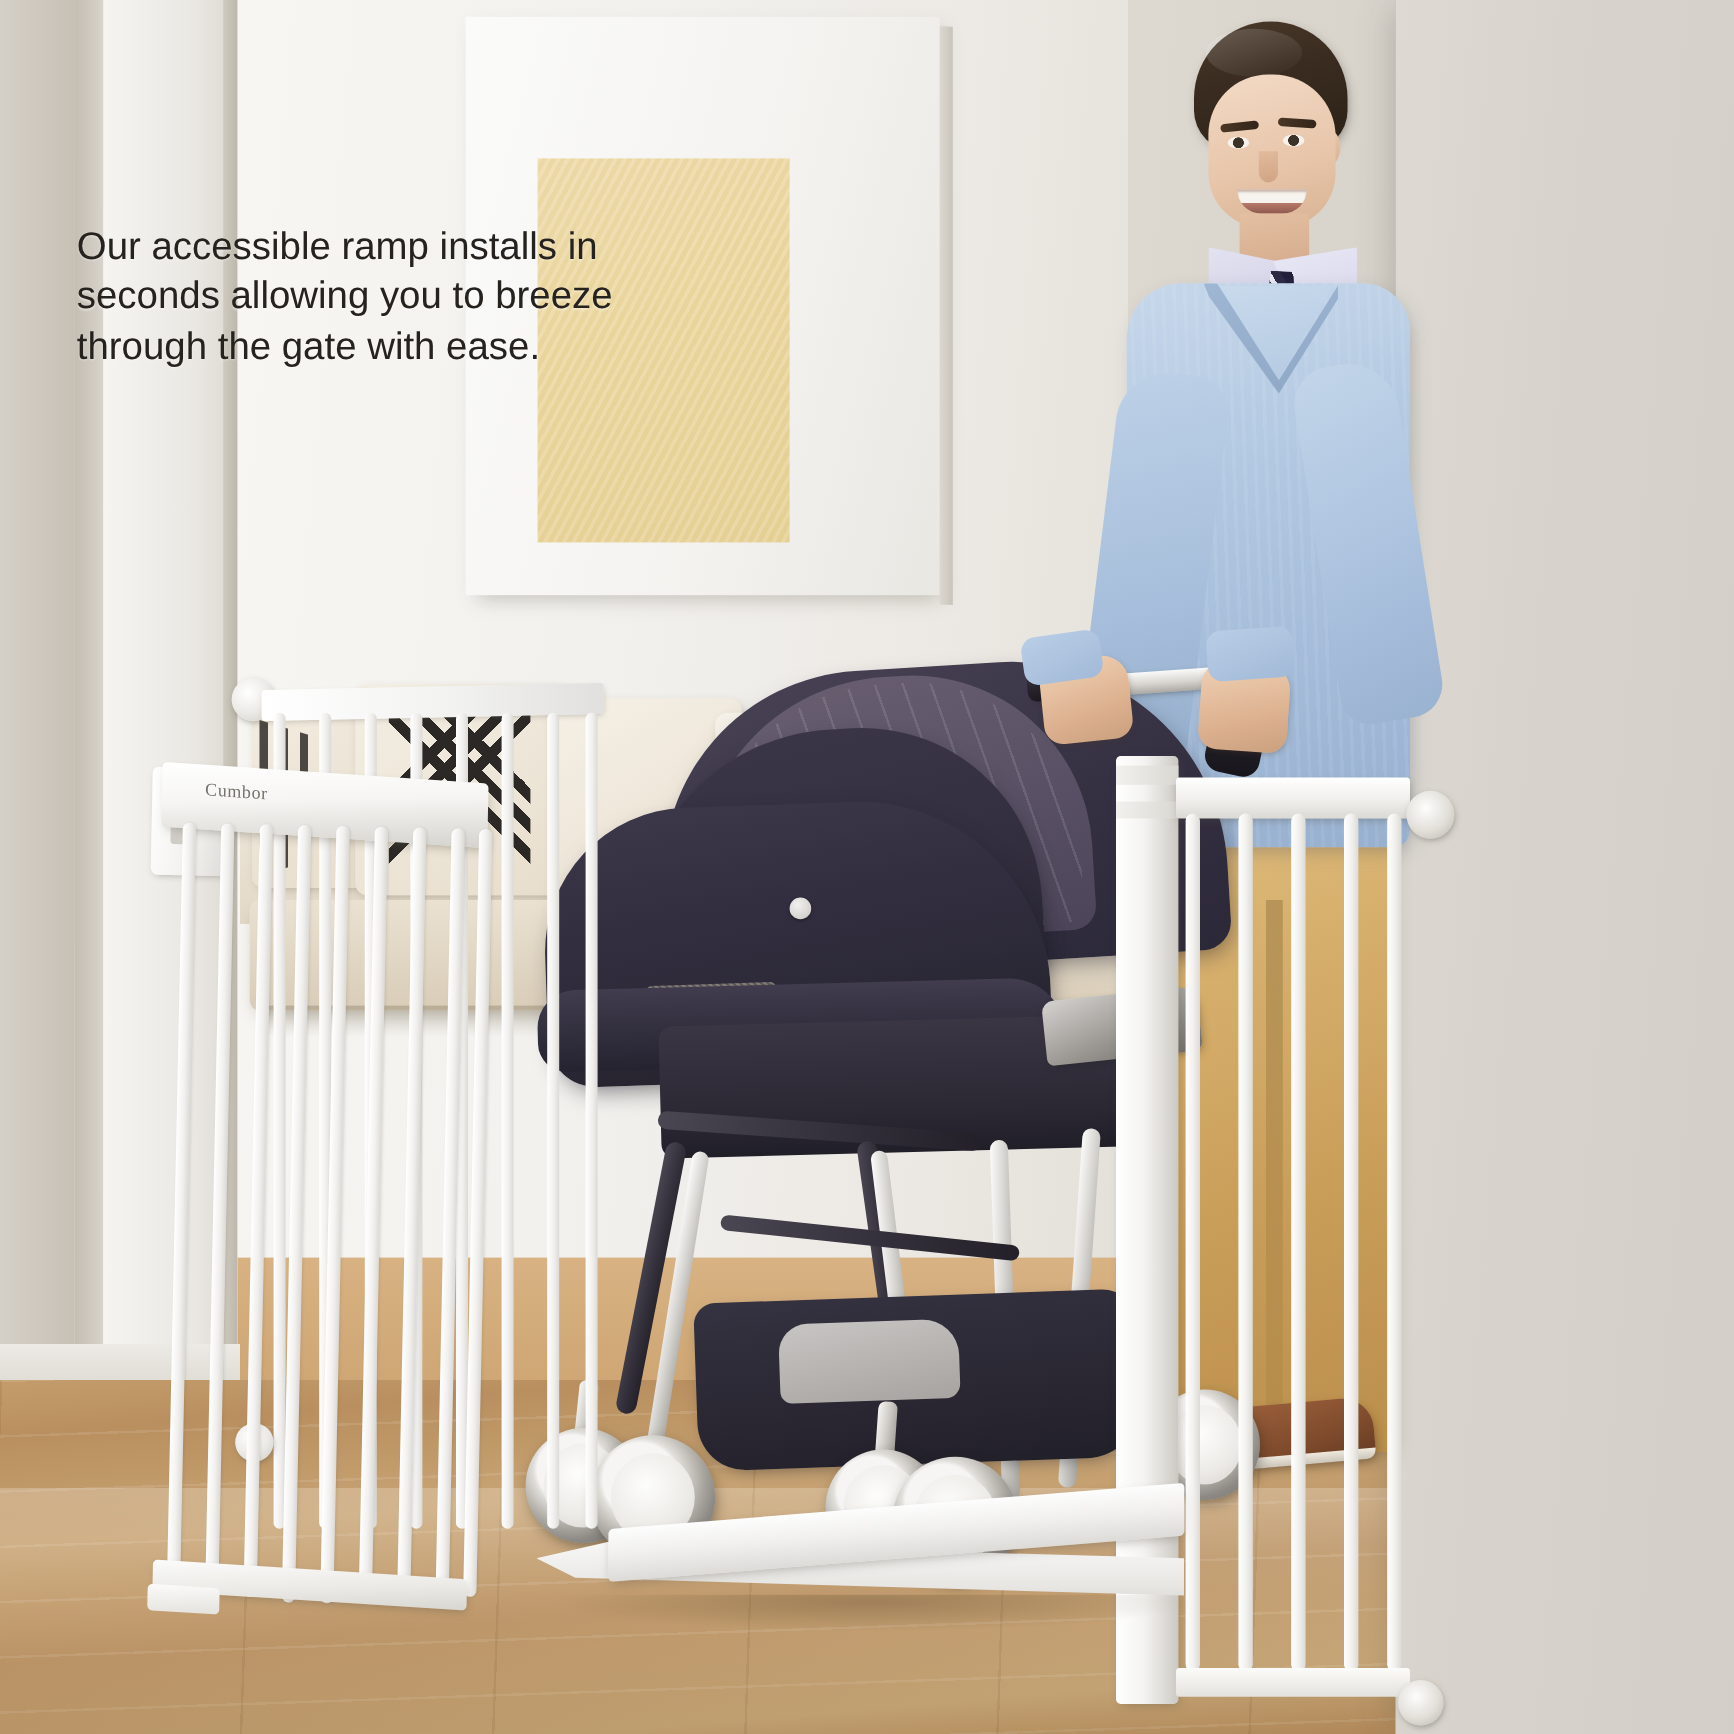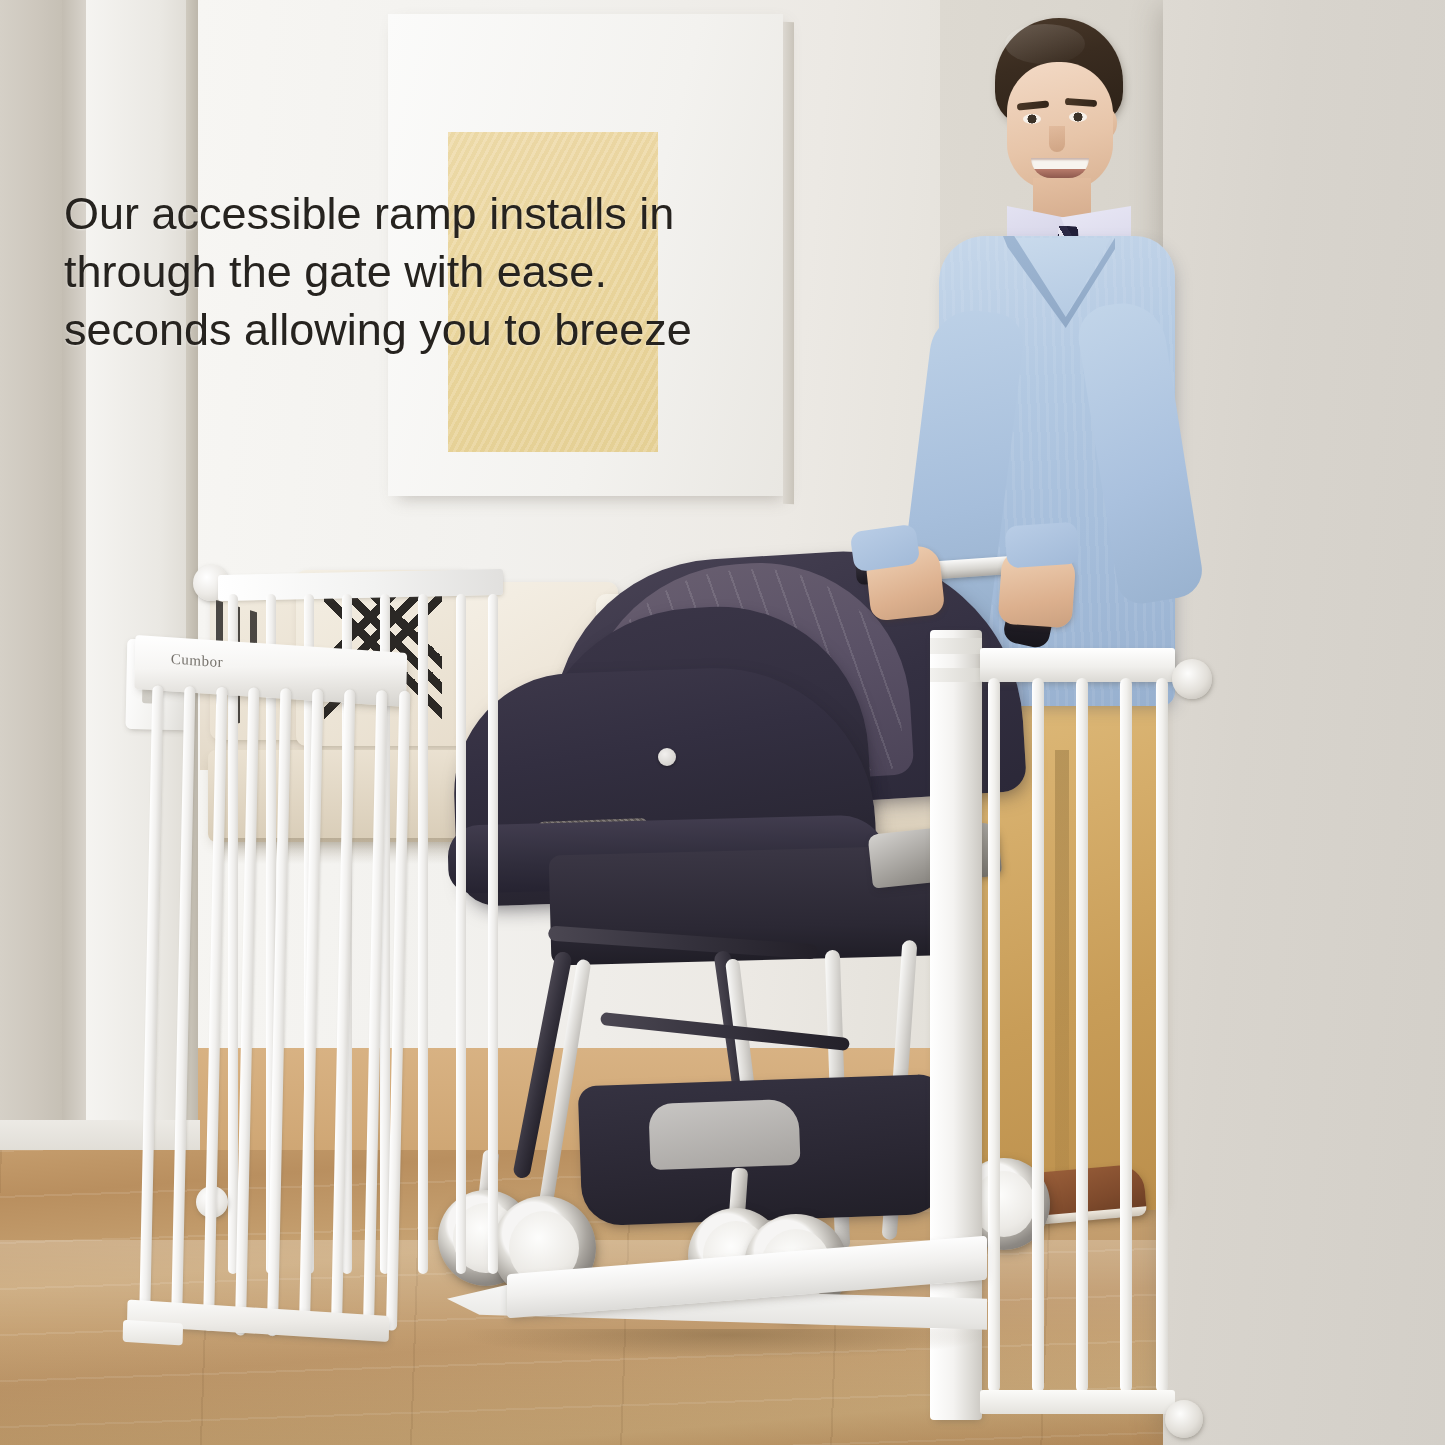--- a/index.html
+++ b/index.html
@@ -338,21 +338,21 @@
     box-shadow:1px 2px 6px -2px rgba(80,55,35,.45);}
   .m-cuff{position:absolute;border-radius:12px;
     background:linear-gradient(160deg,#b9cde6,#a2bad8);}
 
   
   .headline{position:absolute;left:62px;top:66px;
     font-size:82px;font-weight:bold;letter-spacing:-1px;color:#0d4f4a;
     font-family:"Liberation Sans",sans-serif;line-height:1;
     text-shadow:0 1px 2px rgba(255,255,255,.5);}
   .subcopy{position:absolute;left:64px;top:185px;width:780px;
-    font-size:45px;line-height:1.29;color:#26231f;
+    font-size:32px;line-height:1.29;color:#26231f;
     font-family:"Liberation Sans",sans-serif;
     text-shadow:0 1px 2px rgba(255,255,255,.45);}
   .subcopy div{white-space:nowrap;}
 </style>
 </head>
 <body>
 
 <div id="stage">
 
   <div class="wall-far"></div>
@@ -518,17 +518,17 @@
 
     <div class="ramp">
       <div class="ramp-shadow"></div>
       <div class="ramp-slope"></div>
       <div class="ramp-top"></div>
     </div>
   </div>
 
   <div class="subcopy">
     <div>Our accessible ramp installs in</div>
+    <div>seconds allowing you to breeze</div>
     <div>through the gate with ease.</div>
-    <div>seconds allowing you to breeze</div>
   </div>
 
 </div>
 
 </body></html>

